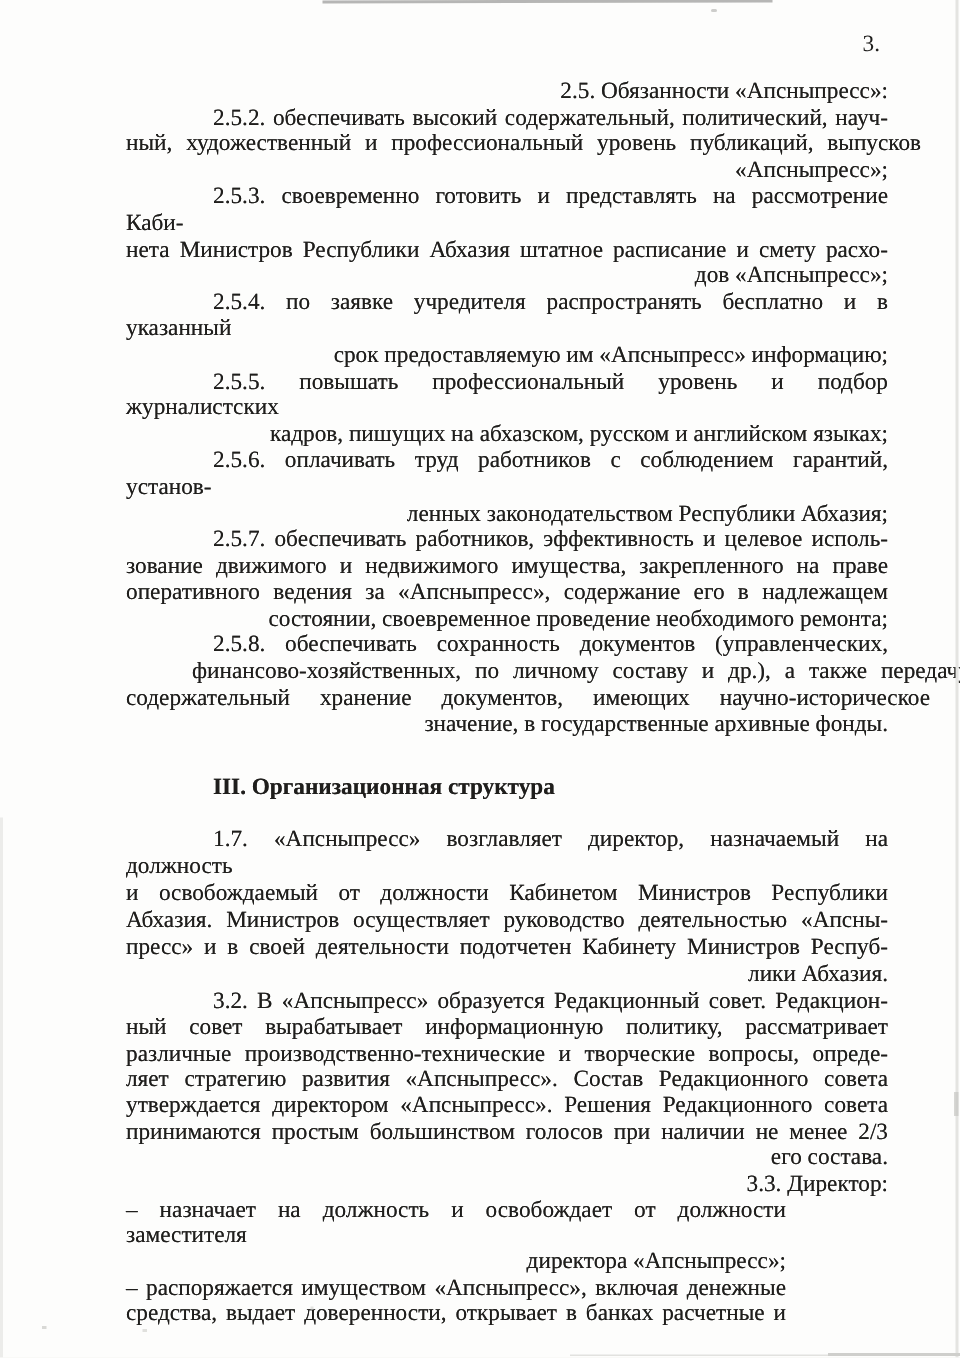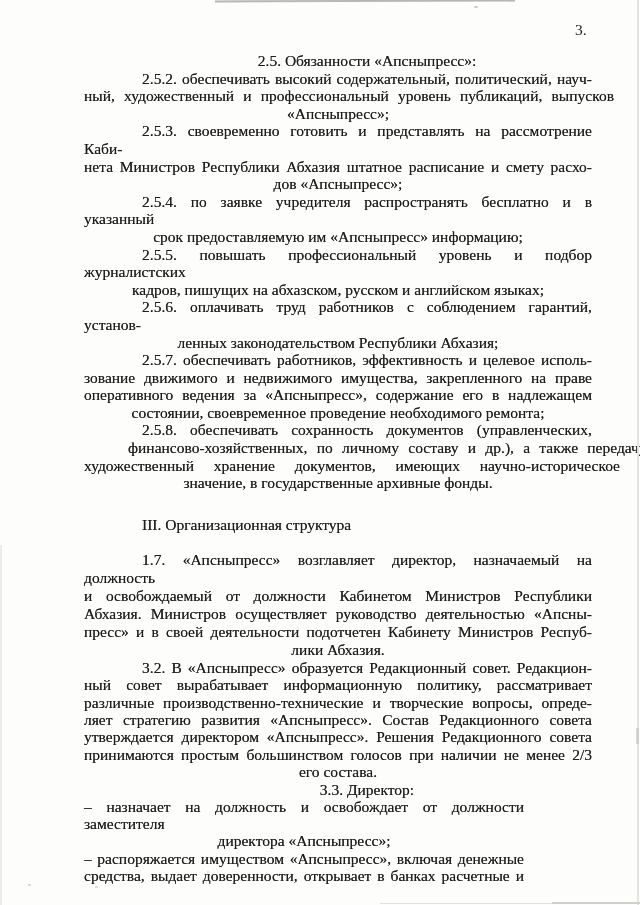--- a/index.html
+++ b/index.html
@@ -17,30 +17,30 @@
   .page-number{
     position:absolute;left:575px;top:21px;
     font-size:15.5px;color:#1f1e1c;
   }
   .doc-body{
     position:absolute;left:84px;top:52px;width:508px;
     font-size:15.5px;line-height:17.6px;color:#1f1e1c;
     text-shadow:0 0 .4px rgba(31,30,28,.78);
   }
   .p{margin:0;}
-  .ln{min-height:17.6px;white-space:nowrap;text-align:center;}
+  .ln{min-height:17.6px;white-space:nowrap;text-align:right;}
   .ln.j{white-space:normal;text-align:justify;text-align-last:justify;}
   .ln.first{text-indent:58px;}
   
   .ln.w614{width:530px;}
   .ln.w620{width:536px;}
   .ln.w627{width:543px;margin-left:44px;}
   .heading{
     margin:24px 0 0 58px;
-    font-weight:normal;font-size:15.5px;line-height:18px;
+    font-weight:bold;font-size:15.5px;line-height:18px;
   }
   .p31{margin-top:17px;}
   .p31 .ln{line-height:18px;min-height:18px;}
   .p32 .ln{line-height:17.4px;min-height:17.4px;}
   .tail .ln{line-height:17.2px;min-height:17.2px;}
   .dash{width:440px;}
   
   .art{position:absolute;pointer-events:none;}
   .art-top-line{left:215px;top:0;width:300px;height:2px;background:#6f6f6d;opacity:.5;transform:rotate(-.15deg);}
   .art-top-speck{left:474px;top:6px;width:4px;height:2px;background:#adadaa;opacity:.6;border-radius:1px;}
@@ -90,21 +90,21 @@
       </div>
       <div class="p">
         <div class="ln first j">2.5.7. обеспечивать работников, эффективность и целевое исполь-</div>
         <div class="ln j">зование движимого и недвижимого имущества, закрепленного на праве</div>
         <div class="ln j">оперативного ведения за «Апсныпресс», содержание его в надлежащем</div>
         <div class="ln">состоянии, своевременное проведение необходимого ремонта;</div>
       </div>
       <div class="p">
         <div class="ln first j">2.5.8. обеспечивать сохранность документов (управленческих,</div>
         <div class="ln j w627">финансово-хозяйственных, по личному составу и др.), а также передачу на</div>
-        <div class="ln j w620">художественный хранение документов, имеющих научно-историческое</div>
+        <div class="ln j w620">содержательный хранение документов, имеющих научно-историческое</div>
         <div class="ln">значение, в государственные архивные фонды.</div>
       </div>
     </div>
 
     <div class="heading">III. Организационная структура</div>
 
     <div class="sec3">
       <div class="p p31">
         <div class="ln first j">1.7. «Апсныпресс» возглавляет директор, назначаемый на должность</div>
         <div class="ln j">и освобождаемый от должности Кабинетом Министров Республики</div>

